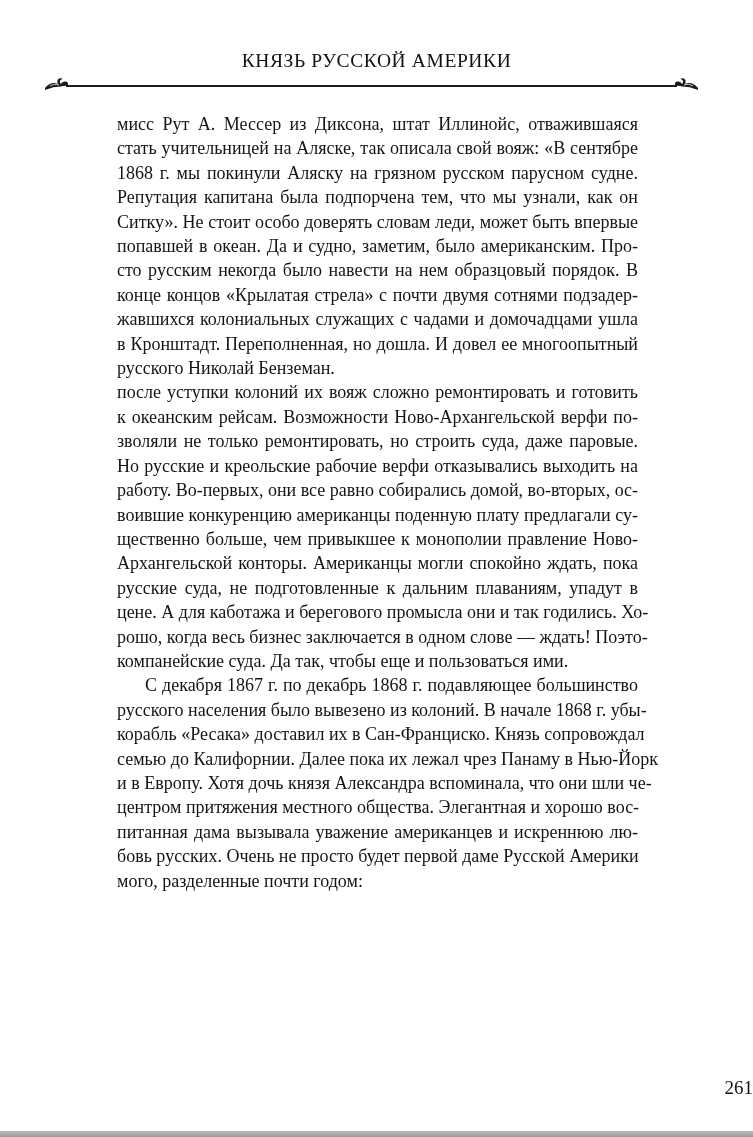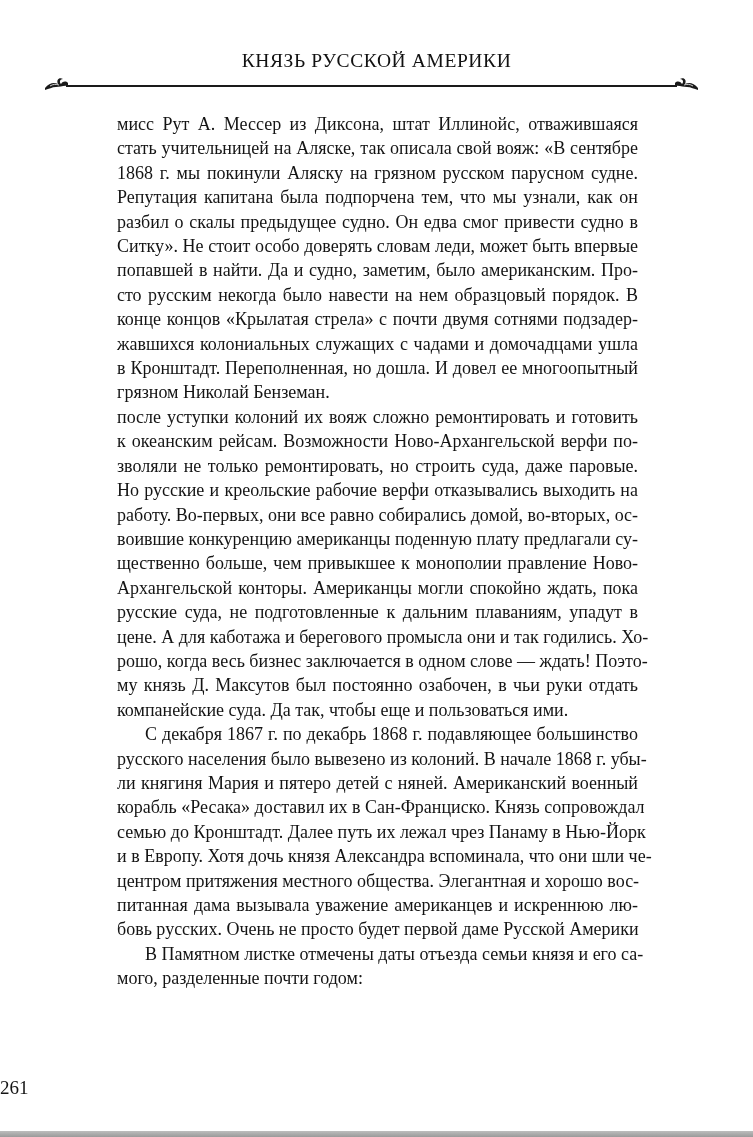--- a/index.html
+++ b/index.html
@@ -74,21 +74,21 @@
       text-align-last: left;
     }
     .line.indent {
       padding-left: 28px;
     }
     .folio {
       position: absolute;
       top: 1077px;
       left: 0;
       width: 753px;
-      text-align: left;
+      text-align: right;
       font-size: 19px;
     }
     .bottom-bar {
       position: absolute;
       left: 0;
       top: 1131px;
       width: 753px;
       height: 6px;
       background: linear-gradient(#bdbdbd, #9a9a9a);
     }
@@ -111,57 +111,53 @@
       <path d="M6 12 C9 10, 12 10, 15 11" stroke="#fff" stroke-width="0.8" fill="none"></path>
     </svg>
   </div>
 
   <div class="body-text">
     <div id="para-0">
         <span class="line">мисс Рут А. Мессер из Диксона, штат Иллинойс, отважившаяся</span>
         <span class="line">стать учительницей на Аляске, так описала свой вояж: «В сентябре</span>
         <span class="line">1868 г. мы покинули Аляску на грязном русском парусном судне.</span>
         <span class="line">Репутация капитана была подпорчена тем, что мы узнали, как он</span>
-        <span class="line">разбил о скалы предыдущее судно. Он едва смог привести судно в</span>
         <span class="line">Ситку». Не стоит особо доверять словам леди, может быть впервые</span>
-        <span class="line">попавшей в найти. Да и судно, заметим, было американским. Про-</span>
+        <span class="line">попавшей в океан. Да и судно, заметим, было американским. Про-</span>
         <span class="line">сто русским некогда было навести на нем образцовый порядок. В</span>
         <span class="line">конце концов «Крылатая стрела» с почти двумя сотнями подзадер-</span>
         <span class="line">жавшихся колониальных служащих с чадами и домочадцами ушла</span>
         <span class="line">в Кронштадт. Переполненная, но дошла. И довел ее многоопытный</span>
-        <span class="line last">грязном Николай Бенземан.</span>
+        <span class="line last">русского Николай Бенземан.</span>
       </div>
     <div id="para-1">
         <span class="line">после уступки колоний их вояж сложно ремонтировать и готовить</span>
         <span class="line">к океанским рейсам. Возможности Ново-Архангельской верфи по-</span>
         <span class="line">зволяли не только ремонтировать, но строить суда, даже паровые.</span>
         <span class="line">Но русские и креольские рабочие верфи отказывались выходить на</span>
         <span class="line">работу. Во-первых, они все равно собирались домой, во-вторых, ос-</span>
         <span class="line">воившие конкуренцию американцы поденную плату предлагали су-</span>
         <span class="line">щественно больше, чем привыкшее к монополии правление Ново-</span>
         <span class="line">Архангельской конторы. Американцы могли спокойно ждать, пока</span>
         <span class="line">русские суда, не подготовленные к дальним плаваниям, упадут в</span>
         <span class="line">цене. А для каботажа и берегового промысла они и так годились. Хо-</span>
         <span class="line">рошо, когда весь бизнес заключается в одном слове — ждать! Поэто-</span>
-        <span class="line">му князь Д. Максутов был постоянно озабочен, в чьи руки отдать</span>
         <span class="line last">компанейские суда. Да так, чтобы еще и пользоваться ими.</span>
       </div>
     <div id="para-2">
         <span class="line indent">С декабря 1867 г. по декабрь 1868 г. подавляющее большинство</span>
         <span class="line">русского населения было вывезено из колоний. В начале 1868 г. убы-</span>
-        <span class="line">ли княгиня Мария и пятеро детей с няней. Американский военный</span>
         <span class="line">корабль «Ресака» доставил их в Сан-Франциско. Князь сопровождал</span>
-        <span class="line">семью до Кронштадт. Далее путь их лежал чрез Панаму в Нью-Йорк</span>
+        <span class="line">семью до Калифорнии. Далее пока их лежал чрез Панаму в Нью-Йорк</span>
         <span class="line">и в Европу. Хотя дочь князя Александра вспоминала, что они шли че-</span>
         <span class="line">центром притяжения местного общества. Элегантная и хорошо вос-</span>
         <span class="line">питанная дама вызывала уважение американцев и искреннюю лю-</span>
         <span class="line">бовь русских. Очень не просто будет первой даме Русской Америки</span>
       </div>
     <div id="para-3">
-        <span class="line indent">В Памятном листке отмечены даты отъезда семьи князя и его са-</span>
         <span class="line last">мого, разделенные почти годом:</span>
       </div>
   </div>
 
   <div class="folio">261</div>
 </div>
 
 <div class="bottom-bar"></div>
 
 </body></html>

